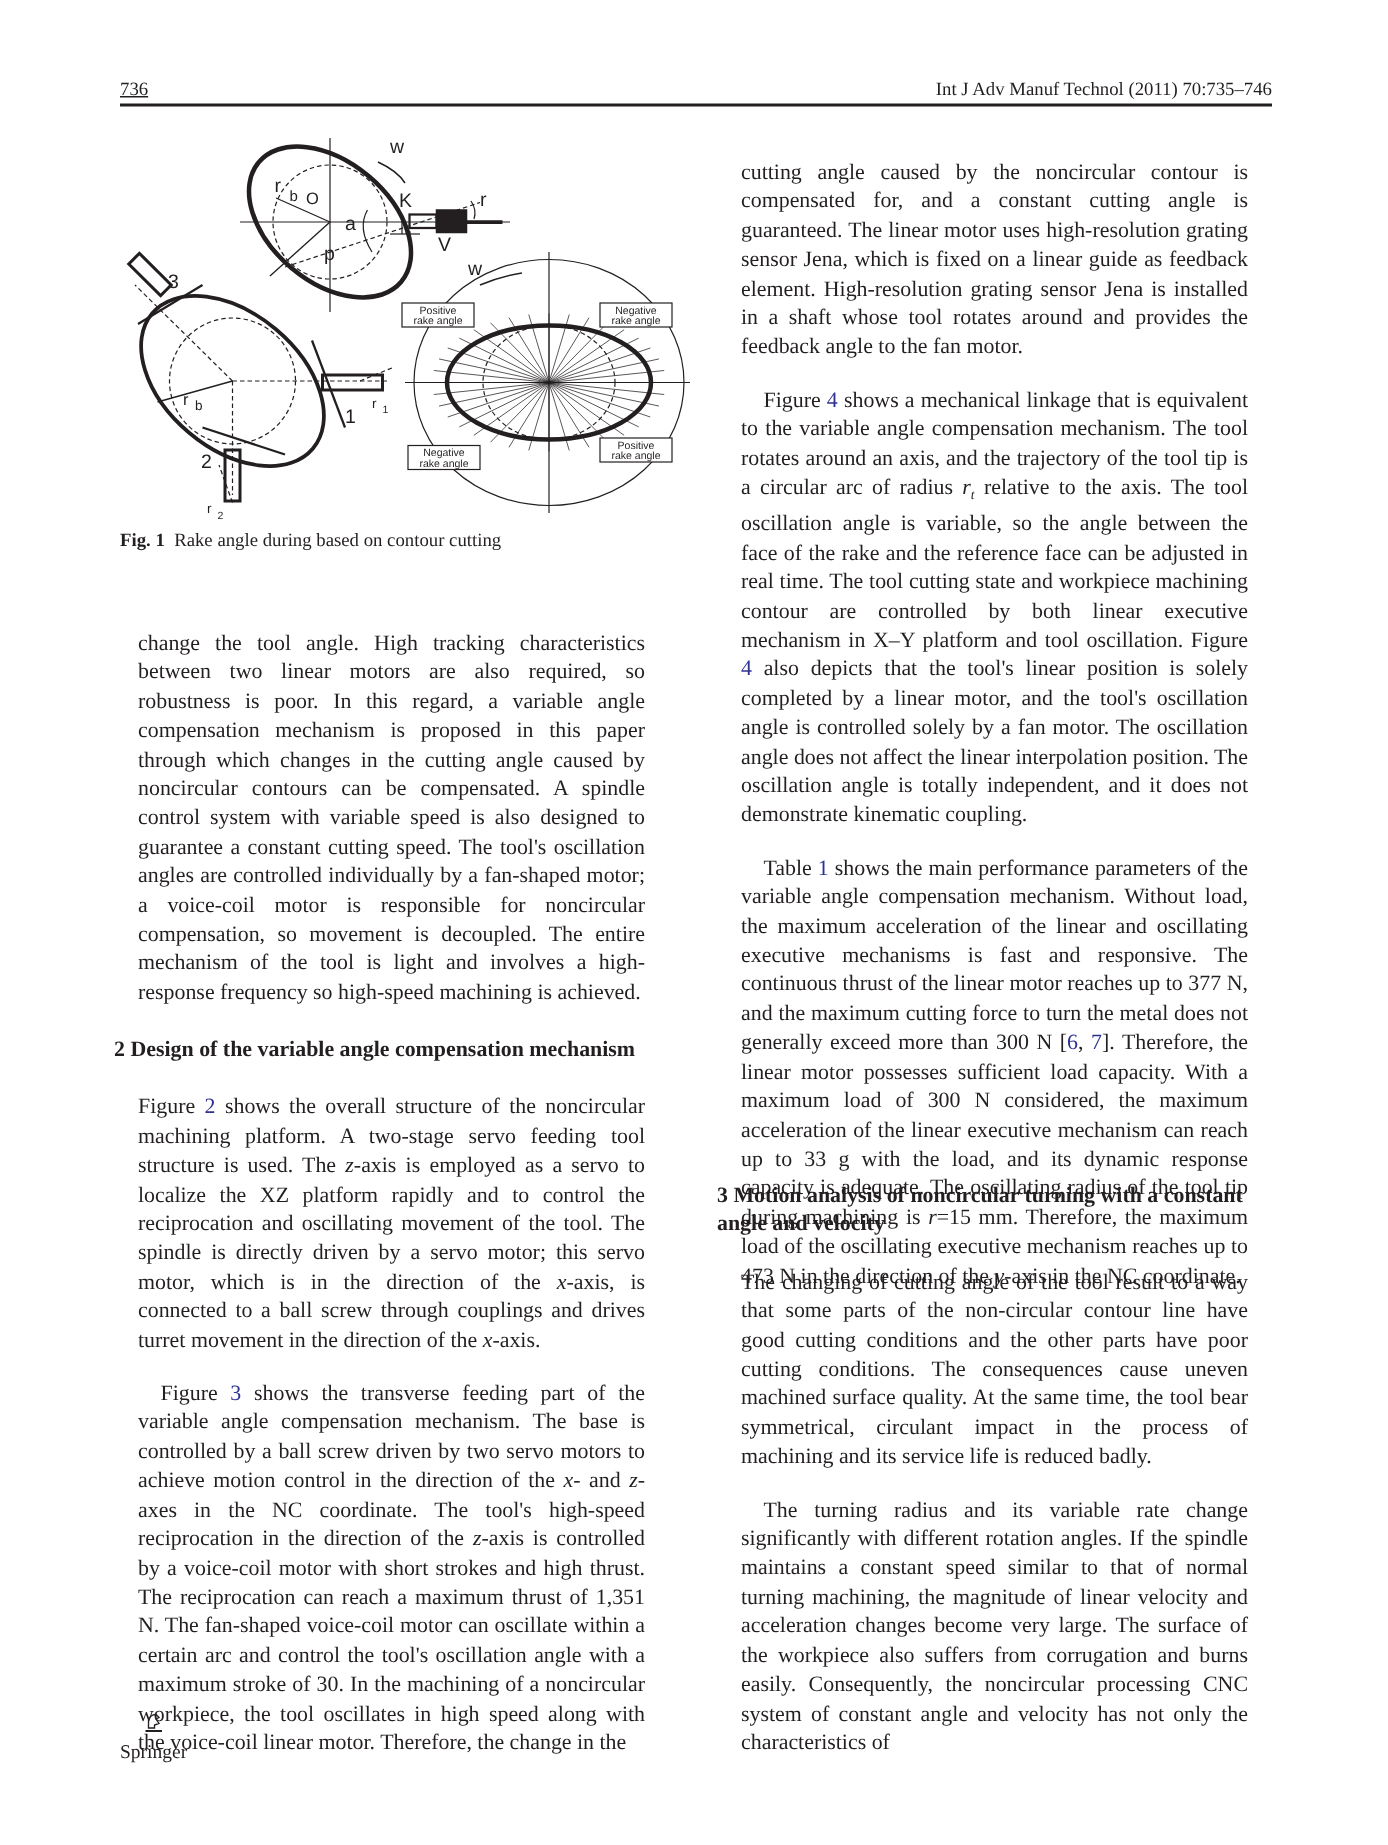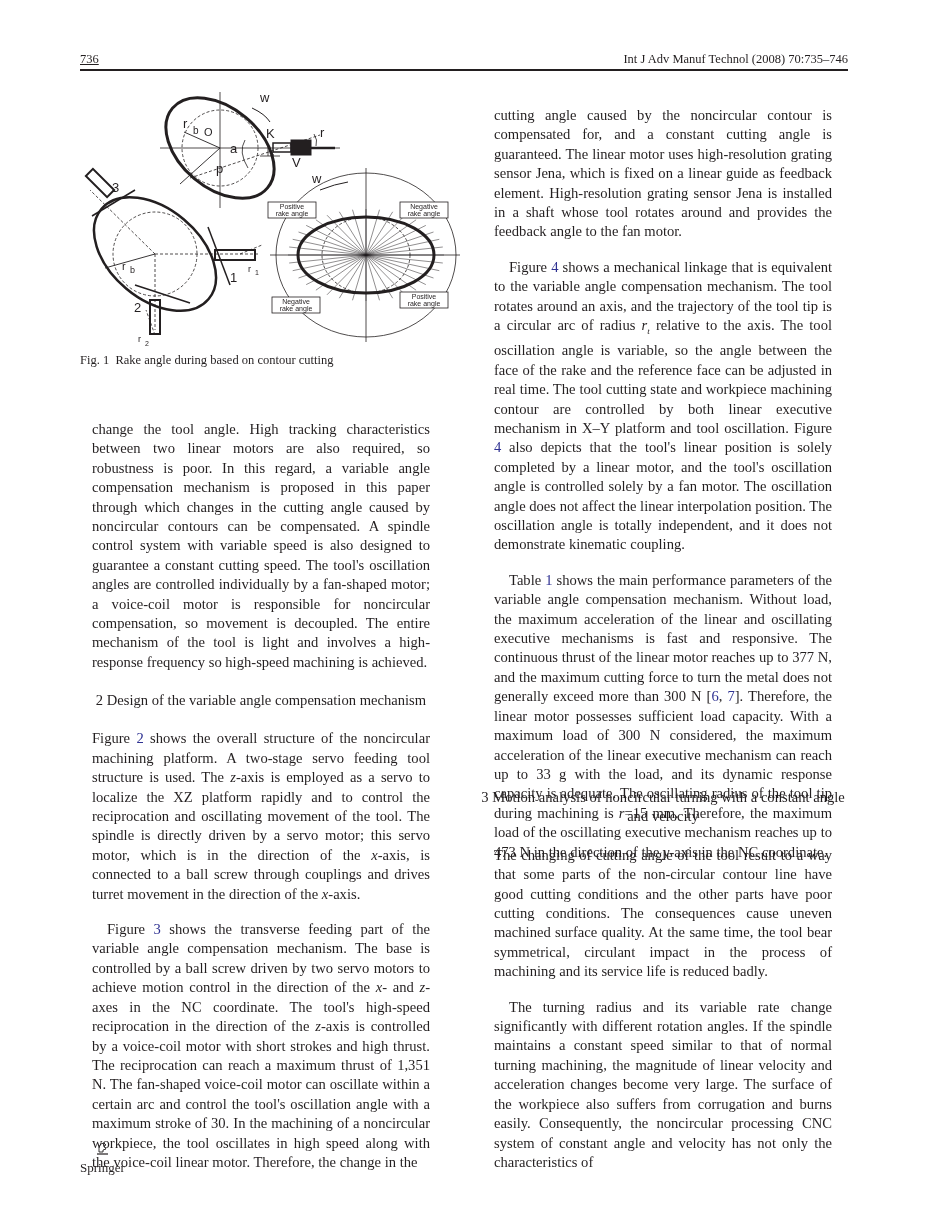--- a/index.html
+++ b/index.html
@@ -11,33 +11,33 @@
   .header .journal { position: absolute; right: 0; top: 2px; }
   .rule { position: absolute; left: 80px; top: 69px; width: 768px; height: 2px; background: #231f20; }
   .col { position: absolute; width: 370px; font-size: 14.6px; line-height: 19.4px;
          text-align: justify; hyphens: none; }
   .col p { margin: 16px; }
   .col p.ind { text-indent: 15px; }
   .left { left: 76px; }
   .right { left: 478px; }
   .ref { color: #2e3192; }
   .caption { position: absolute; left: 80px; top: 353px; font-size: 12.5px; }
-  .caption b { font-weight: normal; margin-top: 29px; }
-  h2 { font-size: 14.6px; font-weight: normal; margin: 0; line-height: 19.4px; text-align: center; }
+  .caption b { font-weight: bold; margin-top: 29px; }
+  h2 { font-size: 14.6px; font-weight: bold; margin: 0; line-height: 19.4px; text-align: left; }
   .figure { position: absolute; left: 80px; top: 80px; width: 380px; height: 270px; }
   .footer { position: absolute; left: 80px; top: 1141px; font-size: 13px; display: flex; align-items: center; gap: 4px; flex-direction: column; }
   .springer-icon { width: 13px; height: 15px; display: inline-block; }
   .lbl { font-family: "Liberation Sans", "DejaVu Sans", sans-serif; }
 </style>
 </head>
 <body>
 
 <div class="header">
   <span class="pnum">736</span>
-  <span class="journal">Int J Adv Manuf Technol (2008) 70:735–746</span>
+  <span class="journal">Int J Adv Manuf Technol (2011) 70:735–746</span>
 </div>
 <div class="rule"></div>
 
 <svg class="figure" viewBox="0 0 380 270" width="380" height="270">
   <g fill="none" stroke="#231f20">
 
     <g>
       <ellipse cx="140" cy="68" rx="62" ry="40" transform="rotate(40 140 68)" stroke-width="3"></ellipse>
       <circle cx="140" cy="68" r="38" stroke-dasharray="3 2" stroke-width="0.8"></circle>
       <line x1="140" y1="12" x2="140" y2="128" stroke-width="0.8"></line>

